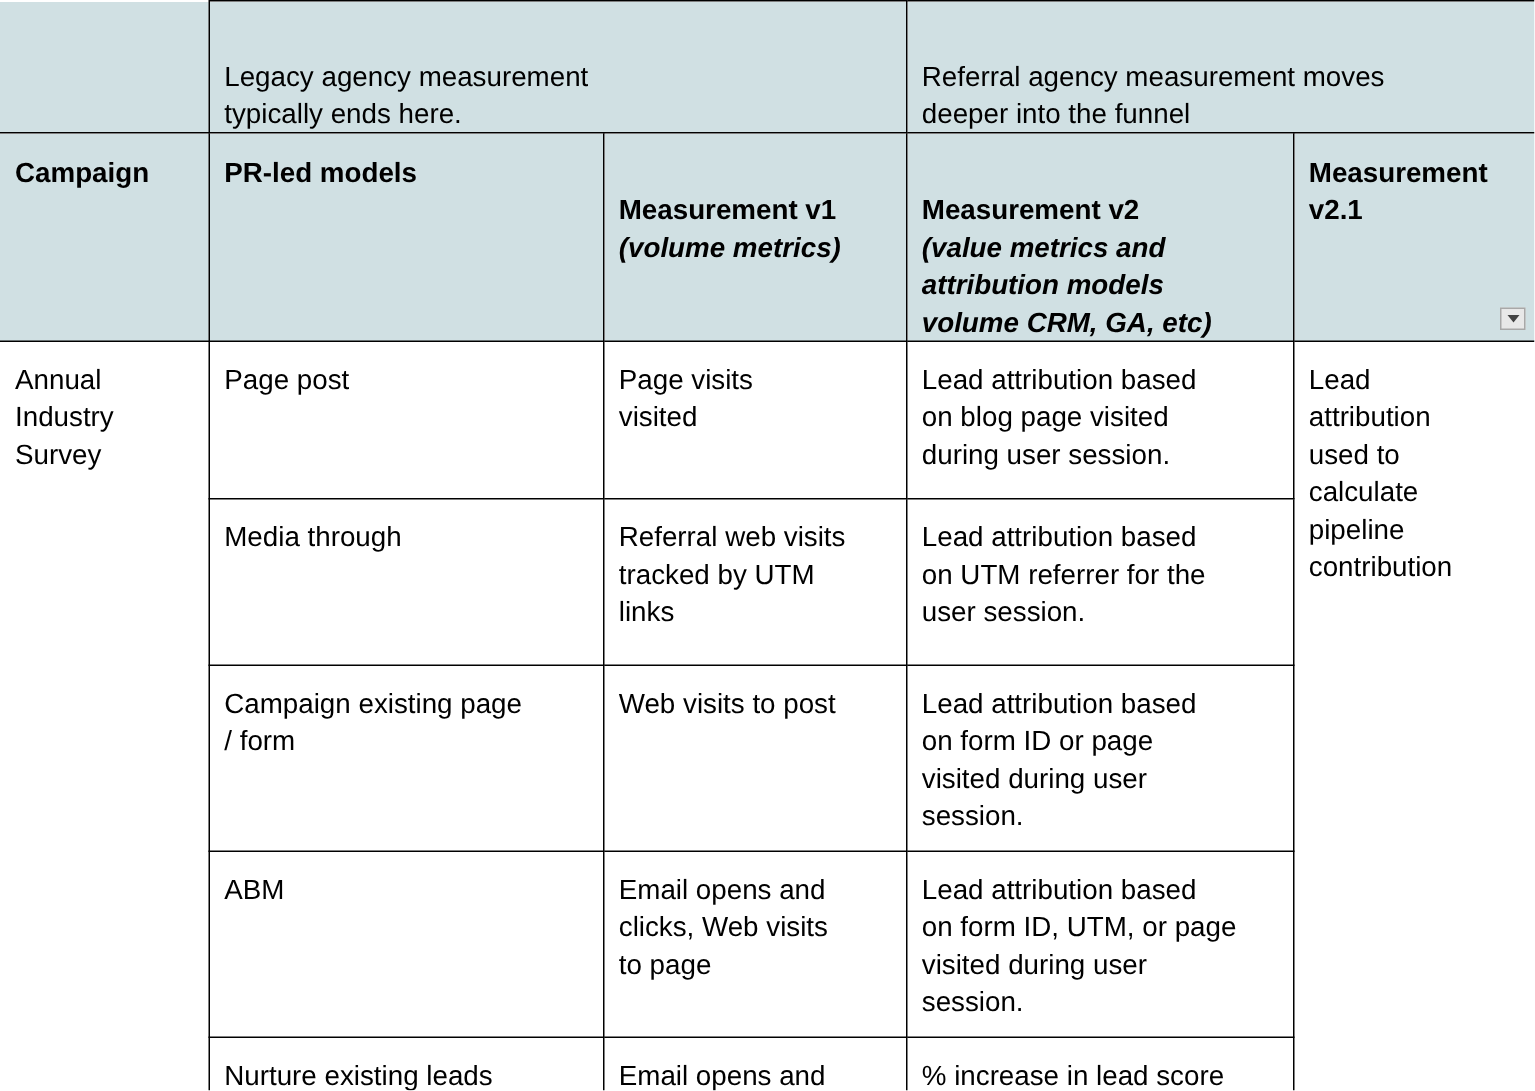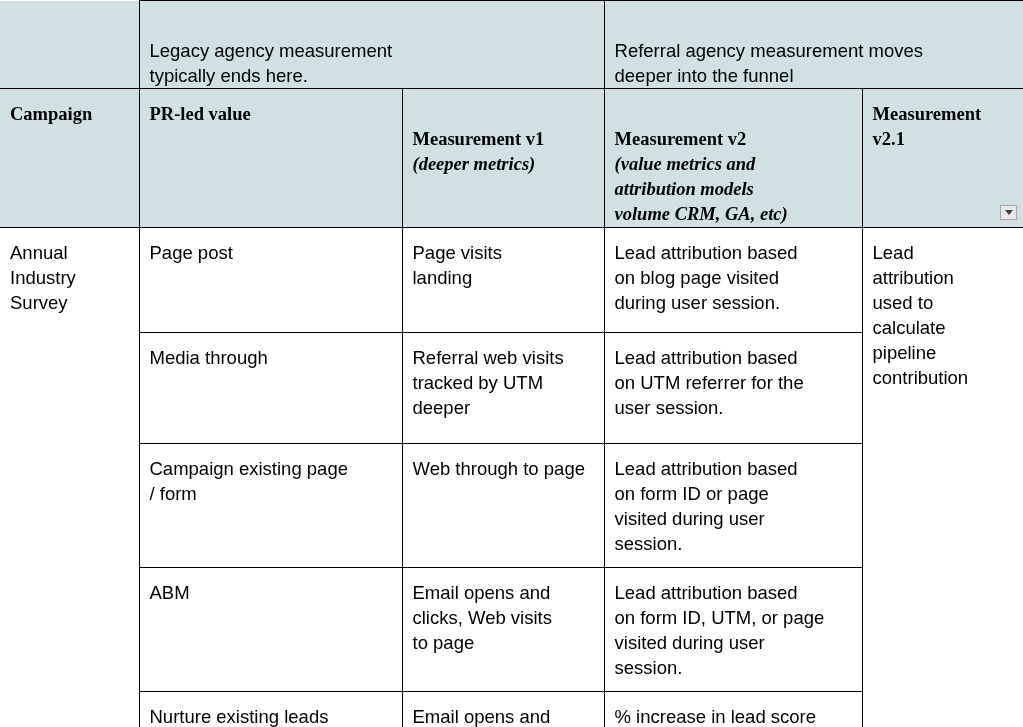--- a/index.html
+++ b/index.html
@@ -36,21 +36,20 @@
   .hdr-bg { background: #d0e0e3; }
 
   .banner-cell {
     vertical-align: middle;
     text-align: center;
     padding: 0 6px;
   }
   .doc-table th {
     font-weight: bold;
     padding-top: 13px;
-    font-family: Liberation Serif, serif;
   }
   .hdr-sub { font-weight: bold; font-style: italic; white-space: pre-line; }
 
   .campaign-cell {
     padding: 165px 6px 0 10px;
   }
   .v21-cell {
     text-align: center;
     padding: 142px 4px 0 4px;
   }
@@ -96,67 +95,67 @@
 typically ends here.</span>
       </td>
       <td class="hdr-bg banner-cell" colspan="2">
         <span>Referral agency measurement moves
 deeper into the funnel</span>
       </td>
     </tr>
 
     <tr style="height:129px">
       <th class="hdr-bg col-first">Campaign</th>
-      <th class="hdr-bg">PR-led value</th>
+      <th class="hdr-bg">PR-led models</th>
       <th class="hdr-bg">
         <span>Measurement v1</span>
-        <span class="hdr-sub">(deeper metrics)</span>
+        <span class="hdr-sub">(volume metrics)</span>
       </th>
       <th class="hdr-bg">
         <span>Measurement v2</span>
         <span class="hdr-sub">(value metrics and
 attribution models
 volume CRM, GA, etc)</span>
       </th>
       <th class="hdr-bg">Measurement
 v2.1</th>
     </tr>
 
     <tr style="height:105px">
       <td class="campaign-cell col-first" rowspan="5">Annual
 Industry
 Survey</td>
       <td>Page post</td>
       <td>Page visits
-landing</td>
+visited</td>
       <td>Lead attribution based
 on blog page visited
 during user session.</td>
       <td class="v21-cell" rowspan="5">Lead
 attribution
 used to
 calculate
 pipeline
 contribution</td>
     </tr>
 
     <tr style="height:111px">
       <td>Media through</td>
       <td>Referral web visits
 tracked by UTM
-deeper</td>
+links</td>
       <td>Lead attribution based
 on UTM referrer for the
 user session.</td>
     </tr>
 
     <tr style="height:124px">
       <td>Campaign existing page
 / form</td>
-      <td>Web through to page</td>
+      <td>Web visits to post</td>
       <td>Lead attribution based
 on form ID or page
 visited during user
 session.</td>
     </tr>
 
     <tr style="height:124px">
       <td>ABM</td>
       <td>Email opens and
 clicks, Web visits

